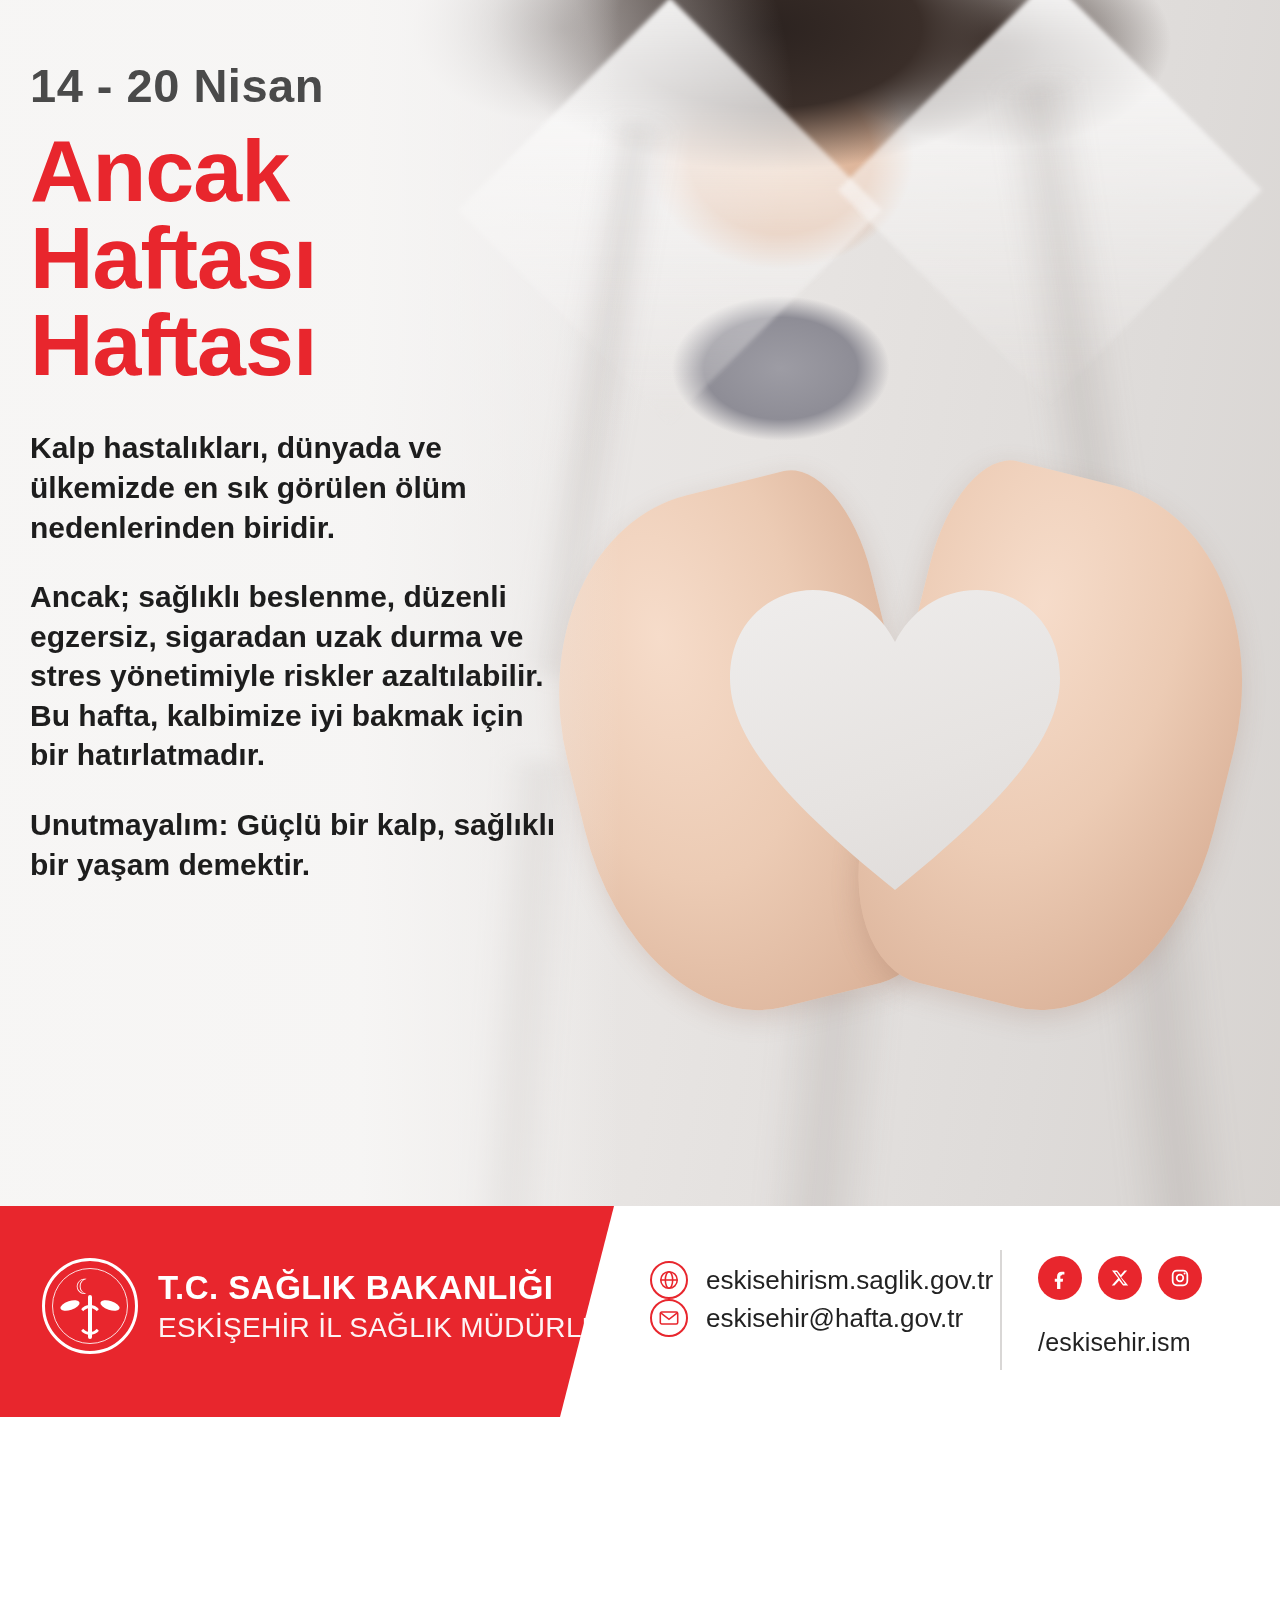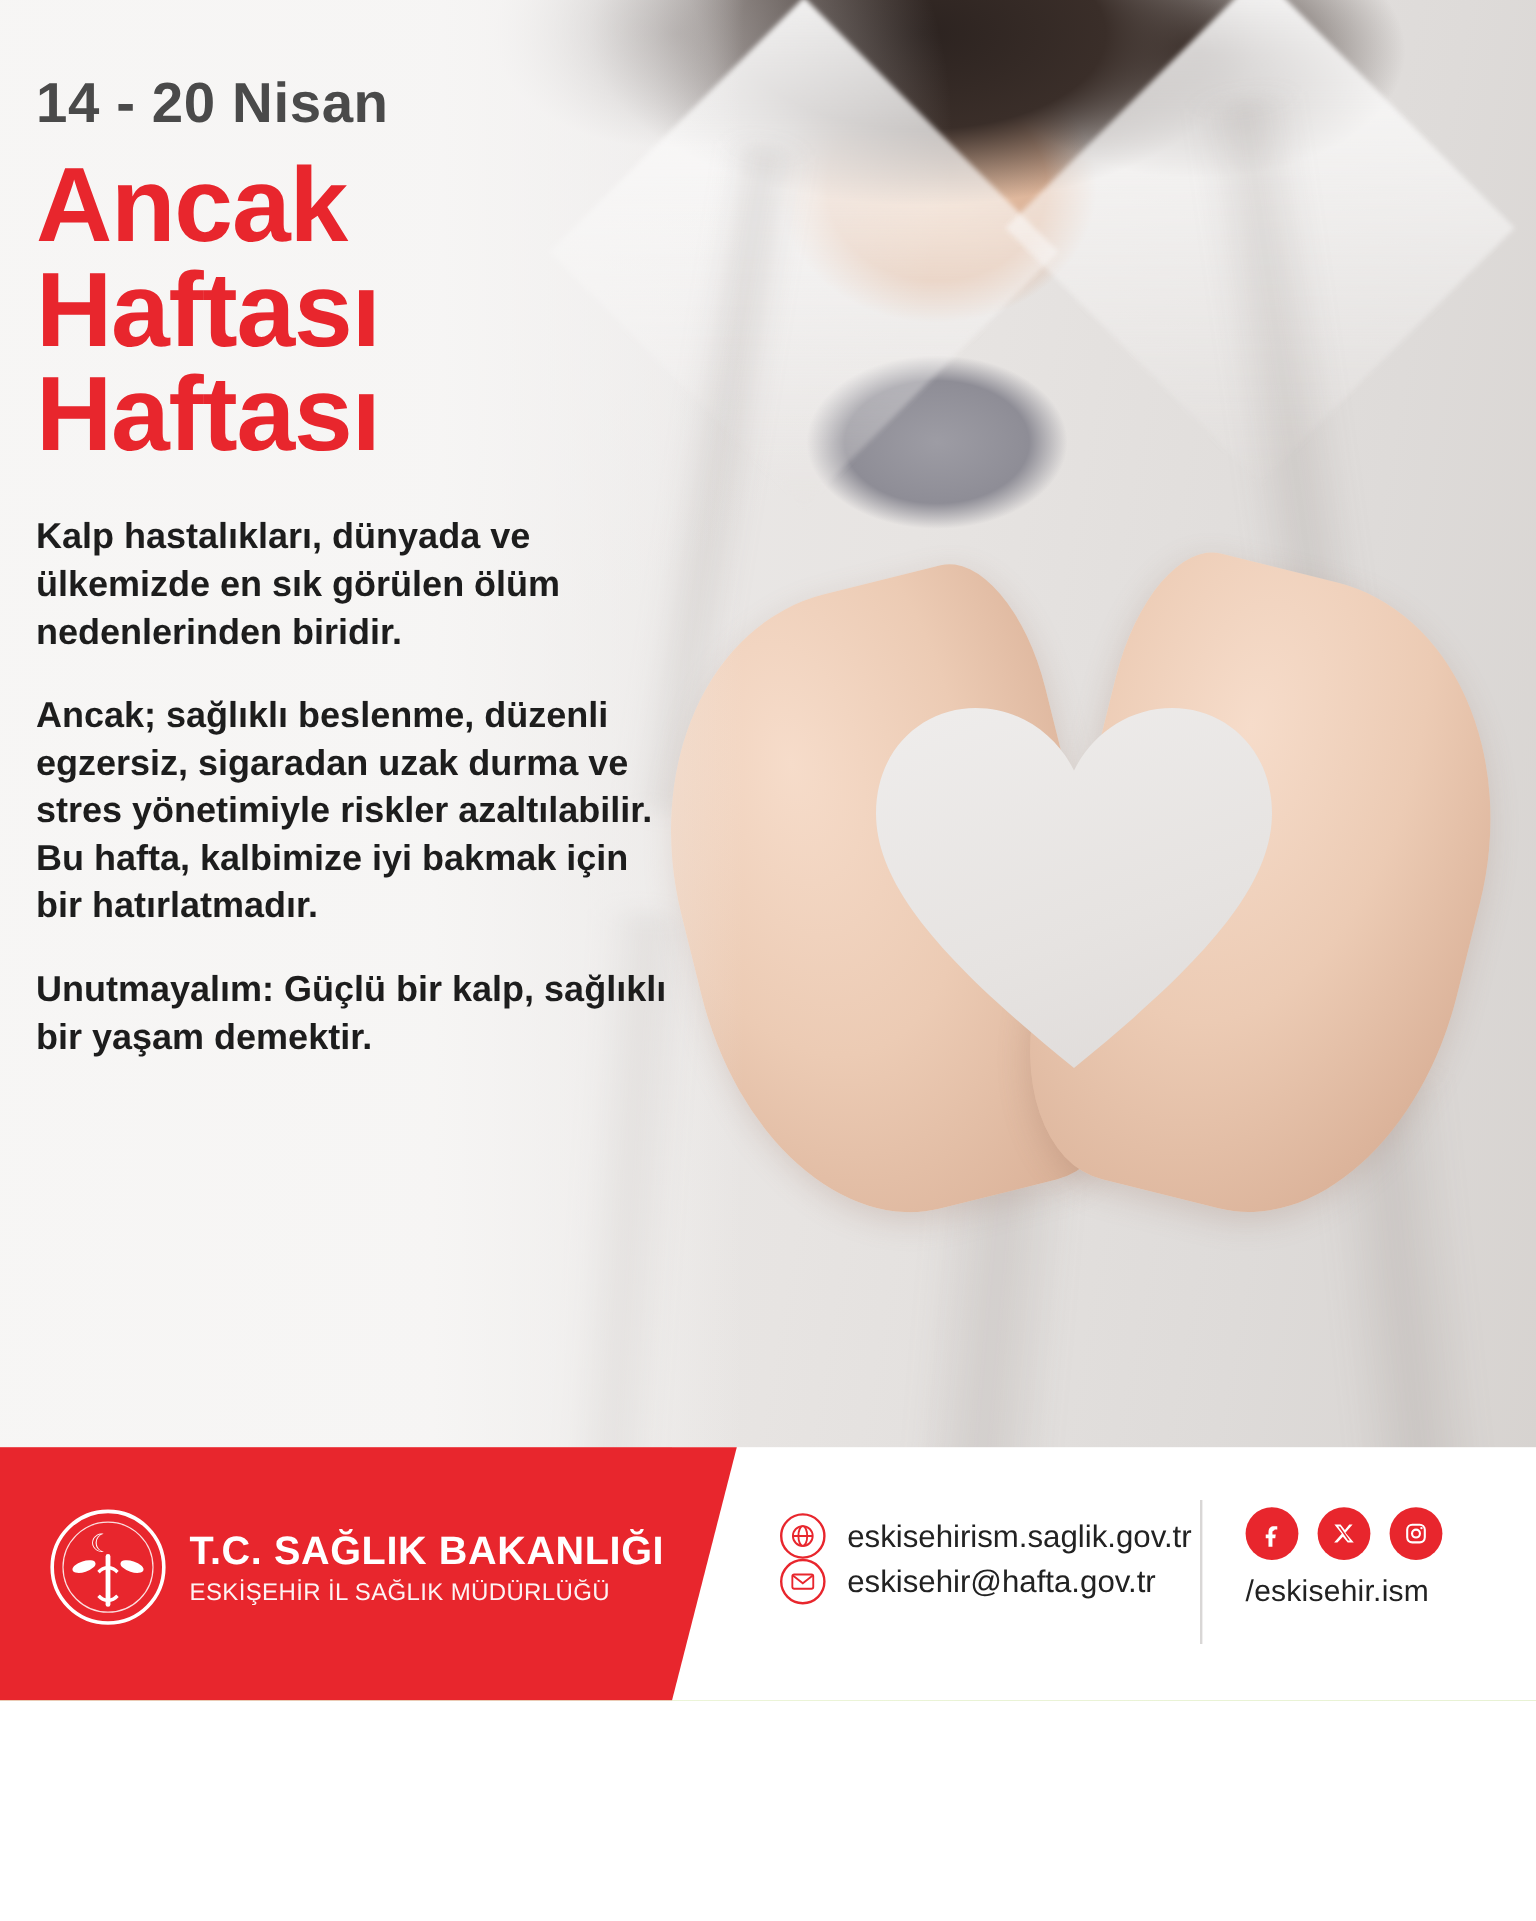--- a/index.html
+++ b/index.html
@@ -175,21 +175,21 @@
   .seal .snake {
     position: absolute; left: 50%; top: 44px; transform: translateX(-50%);
     width: 26px; height: 30px;
     border: 3px solid #fff; border-radius: 50%;
     border-left-color: transparent; border-right-color: transparent;
   }
   .ministry-text .m1 {
     color: #ffffff; font-size: 33px; font-weight: 700; letter-spacing: 0.5px;
   }
   .ministry-text .m2 {
-    color: #ffffff; font-size: 20px; font-weight: 400; letter-spacing: 0.3px; margin-top: 5px;
+    color: #ffffff; font-size: 28px; font-weight: 400; letter-spacing: 0.3px; margin-top: 5px;
     opacity: 0.95;
   }
 
   .contact {
     position: absolute;
     left: 650px; top: 55px;
     display: flex; flex-direction: column; 
   }
   .contact-row { display: flex; align-items: center; gap: 18px; }
   .c-icon {
@@ -205,21 +205,21 @@
   .divider {
     position: absolute;
     left: 1000px; top: 44px;
     width: 2px; height: 120px;
     background: #d9d7d6;
   }
 
   .social {
     position: absolute;
     left: 1038px; top: 50px;
-    display: flex; flex-direction: column; align-items: flex-start; gap: 12px;
+    display: flex; flex-direction: column; align-items: flex-start; gap: 28px;
   }
   .social-icons { display: flex; gap: 16px; }
   .s-icon {
     width: 44px; height: 44px; border-radius: 50%;
     background: #e8262d; color: #ffffff;
     display: flex; align-items: center; justify-content: center;
     font-size: 23px; font-weight: 700;
   }
   .s-icon svg { display: block; }
   .handle { font-size: 25px; color: #222; letter-spacing: 0.2px; }

